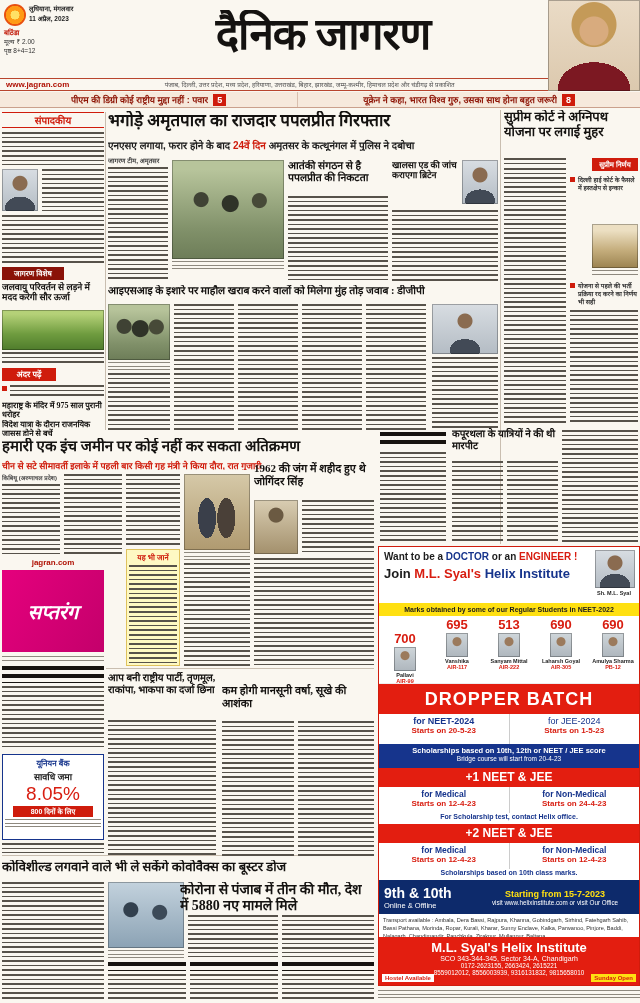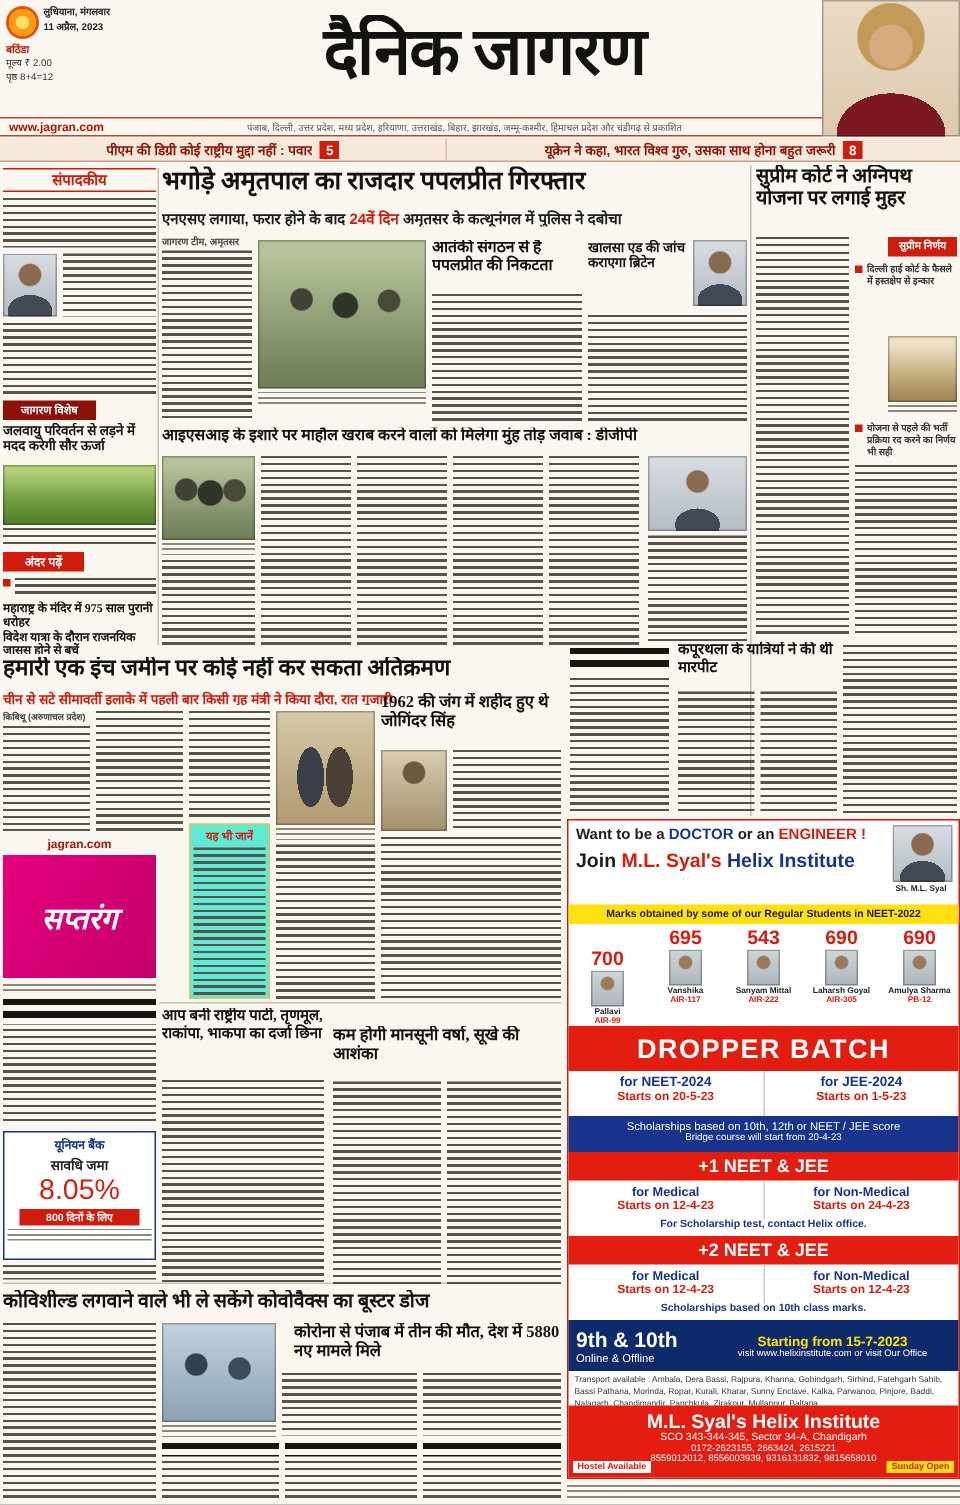--- a/index.html
+++ b/index.html
@@ -35,21 +35,21 @@
            linear-gradient(#d6c9a8,#b09a70)}
   .ph-vac{background:radial-gradient(circle 8px at 30% 42%,#32404e 0 7px,transparent 8px),
           radial-gradient(circle 8px at 68% 46%,#3c4a58 0 7px,transparent 8px),
           linear-gradient(#c3d2dd,#8ba2b4)}
   .port-s{background:radial-gradient(circle 8px at 50% 34%,#8a6b50 0 7px,transparent 8px),
           radial-gradient(ellipse 15px 11px at 50% 92%,#424a56 0 100%,transparent 100%),
           linear-gradient(#d8dde2,#b4bcc4)}
   .port-t{background:radial-gradient(circle 5px at 50% 36%,#9b7a5c 0 4px,transparent 5px),
           linear-gradient(#cfd6da,#aeb6bd)}
   .saptrang{background:linear-gradient(120deg,#e5007d,#c4006b);display:flex;align-items:center;justify-content:center}
-  .infobox{background:#5eead4;border:1px solid #dfc25e}
+  .infobox{background:#fef9c3;border:1px solid #dfc25e}
   .bullets{display:flex;gap:3px;align-items:flex-start}
 </style>
 </head>
 <body>
 
 <div class="page">
 
   <div class="b" style="left:4px;top:4px;width:118px;height:74px">
     <div style="display:flex;gap:3px;align-items:flex-start">
       <div class="sun"></div>
@@ -199,21 +199,21 @@
   <div class="b sim" style="left:108px;top:720px;width:108px;height:138px"></div>
 
   <div class="b hl" style="left:222px;top:684px;width:152px;height:32px;font-size:11px">कम होगी मानसूनी वर्षा, सूखे की आशंका</div>
   <div class="b sim" style="left:222px;top:721px;width:72px;height:137px"></div>
   <div class="b sim" style="left:298px;top:721px;width:76px;height:137px"></div>
 
   <div class="b hl nw" style="left:2px;top:860px;width:372px;height:18px;font-size:13px">कोविशील्ड लगवाने वाले भी ले सकेंगे कोवोवैक्स का बूस्टर डोज</div>
   <div class="b sim" style="left:2px;top:882px;width:102px;height:118px"></div>
   <div class="b ph ph-vac" style="left:108px;top:882px;width:76px;height:66px"></div>
   <div class="b cap" style="left:108px;top:950px;width:76px;height:8px"></div>
-  <div class="b hl" style="left:196px;top:882px;width:186px;height:30px;font-size:11px">कोरोना से पंजाब में तीन की मौत, देश में 5880 नए मामले मिले</div>
+  <div class="b hl" style="left:180px;top:882px;width:186px;height:30px;font-size:14px">कोरोना से पंजाब में तीन की मौत, देश में 5880 नए मामले मिले</div>
   <div class="b sim" style="left:188px;top:915px;width:90px;height:42px"></div>
   <div class="b sim" style="left:282px;top:915px;width:92px;height:42px"></div>
 
   <div class="b simh" style="left:108px;top:962px;width:78px;height:9px"></div>
   <div class="b sim" style="left:108px;top:974px;width:78px;height:26px"></div>
   <div class="b simh" style="left:190px;top:962px;width:88px;height:9px"></div>
   <div class="b sim" style="left:190px;top:974px;width:88px;height:26px"></div>
   <div class="b simh" style="left:282px;top:962px;width:92px;height:9px"></div>
   <div class="b sim" style="left:282px;top:974px;width:92px;height:26px"></div>
 
@@ -244,21 +244,21 @@
         <div style="font-size:5.5px;font-weight:bold">Pallavi</div>
         <div style="font-size:5.5px;color:#d81d10;font-weight:bold">AIR-99</div>
       </div>
       <div style="flex:1;text-align:center;padding-top:1px">
         <div style="font-size:13px;font-weight:bold;color:#d81d10">695</div>
         <div class="ph port-t" style="width:22px;height:24px;margin:1px auto"></div>
         <div style="font-size:5.5px;font-weight:bold">Vanshika</div>
         <div style="font-size:5.5px;color:#d81d10;font-weight:bold">AIR-117</div>
       </div>
       <div style="flex:1;text-align:center;padding-top:1px">
-        <div style="font-size:13px;font-weight:bold;color:#d81d10">543</div>
+        <div style="font-size:13px;font-weight:bold;color:#d81d10">513</div>
         <div class="ph port-t" style="width:22px;height:24px;margin:1px auto"></div>
         <div style="font-size:5.5px;font-weight:bold">Sanyam Mittal</div>
         <div style="font-size:5.5px;color:#d81d10;font-weight:bold">AIR-222</div>
       </div>
       <div style="flex:1;text-align:center;padding-top:1px">
         <div style="font-size:13px;font-weight:bold;color:#d81d10">690</div>
         <div class="ph port-t" style="width:22px;height:24px;margin:1px auto"></div>
         <div style="font-size:5.5px;font-weight:bold">Laharsh Goyal</div>
         <div style="font-size:5.5px;color:#d81d10;font-weight:bold">AIR-305</div>
       </div>
@@ -271,27 +271,27 @@
     </div>
 
     <div style="height:30px;background:#e31e10;color:#fff;font-size:18px;font-weight:bold;text-align:center;line-height:30px;letter-spacing:1px">DROPPER BATCH</div>
 
     <div style="height:30px;display:flex;text-align:center">
       <div style="flex:1;border-right:1px solid #ccc;padding-top:2px">
         <div style="font-size:9px;font-weight:bold;color:#16348c">for NEET-2024</div>
         <div style="font-size:8px;font-weight:bold;color:#d81d10">Starts on 20-5-23</div>
       </div>
       <div style="flex:1;padding-top:2px">
-        <div style="font-size:9px;font-weight:bold;color:#16348c">for JEE-2024</div>
+        <div style="font-size:9px;font-weight:normal;color:#16348c">for JEE-2024</div>
         <div style="font-size:8px;font-weight:bold;color:#d81d10">Starts on 1-5-23</div>
       </div>
     </div>
 
     <div style="height:24px;background:#16348c;color:#fff;text-align:center;padding-top:2px">
-      <div style="font-size:7.5px;font-weight:normal">Scholarships based on 10th, 12th or NEET / JEE score</div>
+      <div style="font-size:7.5px;font-weight:bold">Scholarships based on 10th, 12th or NEET / JEE score</div>
       <div style="font-size:6.5px">Bridge course will start from 20-4-23</div>
     </div>
 
     <div style="height:19px;background:#e31e10;color:#fff;font-size:12px;font-weight:bold;text-align:center;line-height:19px">+1 NEET &amp; JEE</div>
     <div style="height:26px;display:flex;text-align:center">
       <div style="flex:1;border-right:1px solid #ccc;padding-top:2px">
         <div style="font-size:8.5px;font-weight:bold;color:#16348c">for Medical</div>
         <div style="font-size:8px;font-weight:bold;color:#d81d10">Starts on 12-4-23</div>
       </div>
       <div style="flex:1;padding-top:2px">

